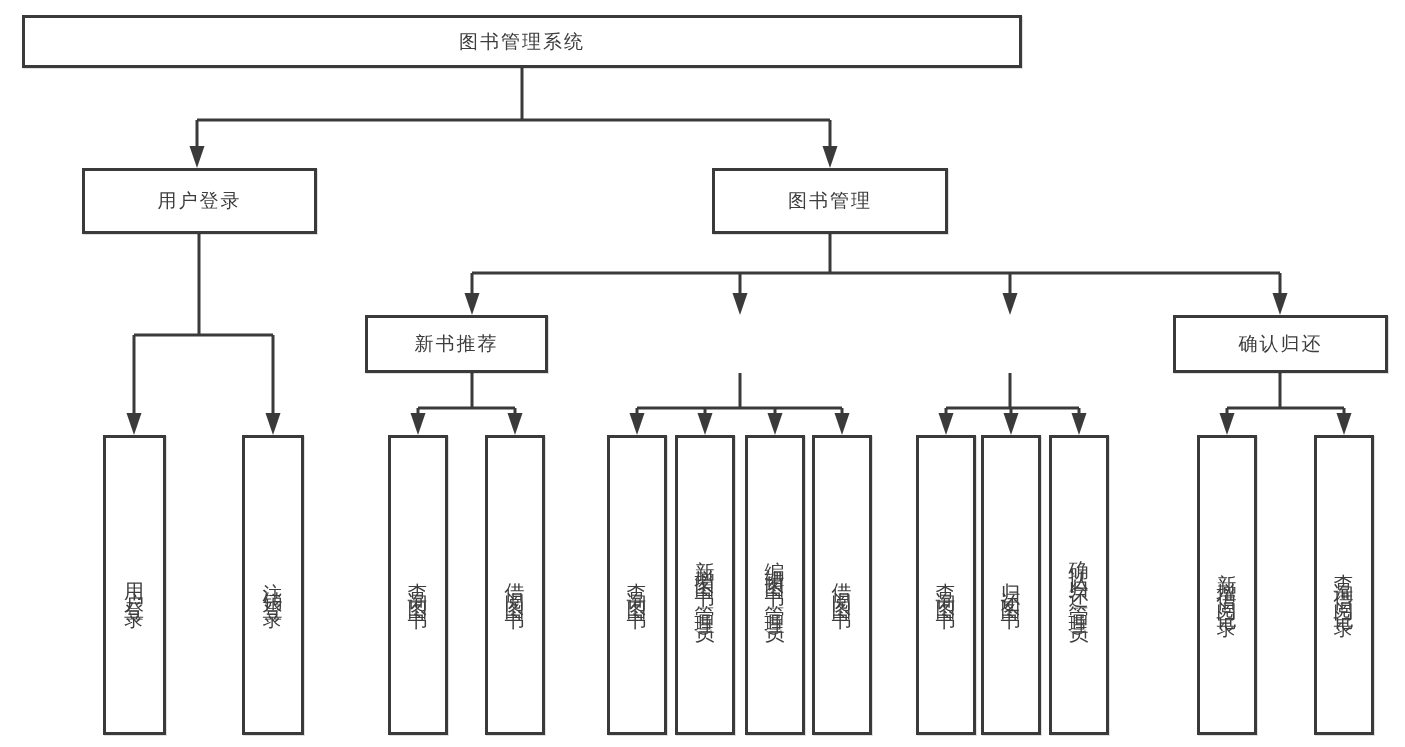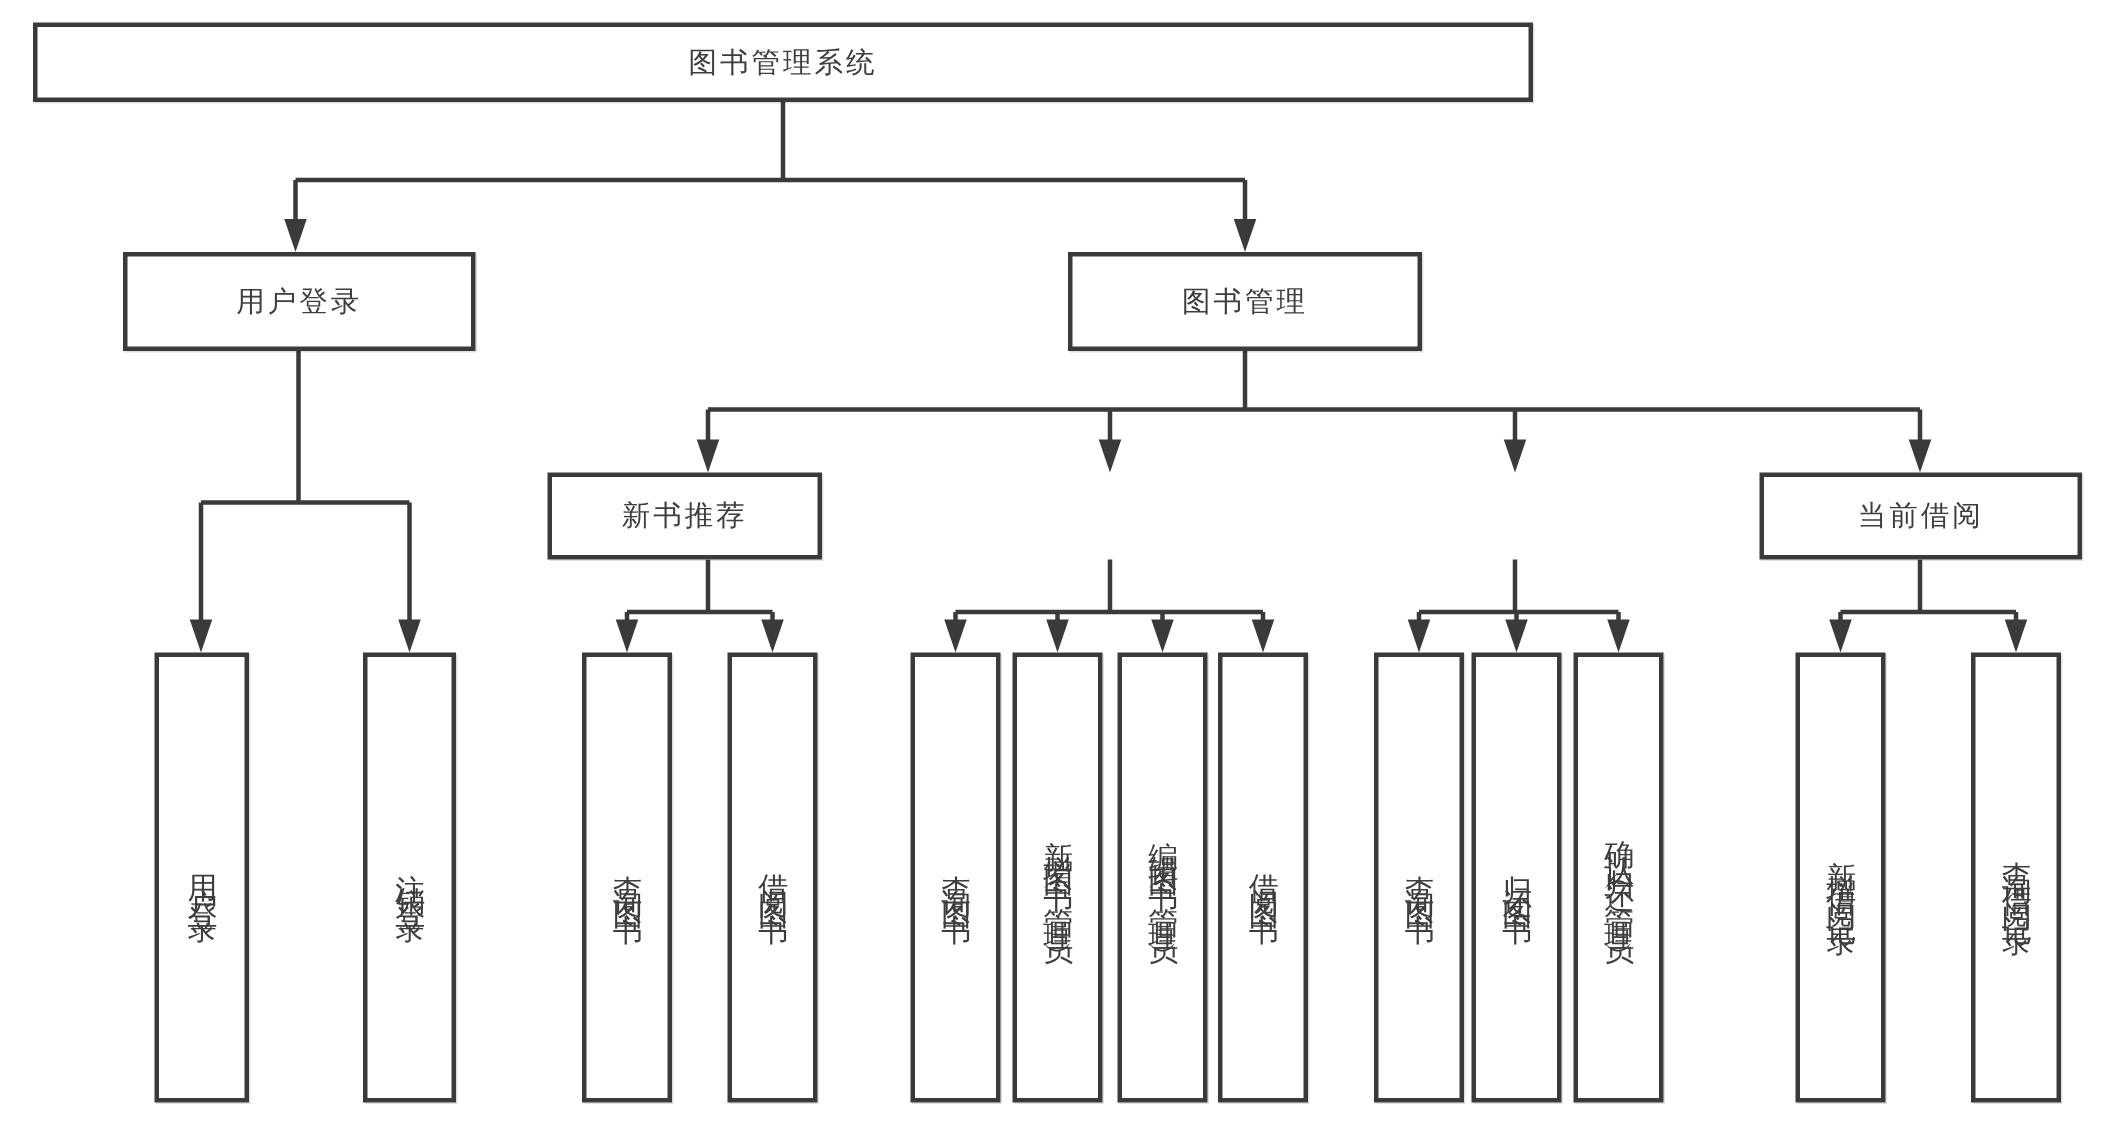--- a/index.html
+++ b/index.html
@@ -117,21 +117,21 @@
     <span class="hlabel">用户登录</span>
   </div>
   <div class="box" style="left:712px; top:168px; width:236px; height:66px;">
     <span class="hlabel">图书管理</span>
   </div>
 
   <div class="box" style="left:365px; top:315px; width:183px; height:58px;">
     <span class="hlabel">新书推荐</span>
   </div>
   <div class="box" style="left:1173px; top:315px; width:215px; height:58px;">
-    <span class="hlabel">当前借阅</span>
+    <span class="hlabel">确认归还</span>
   </div>
 
   <div class="box" style="left:103px; top:435px; width:63px; height:300px;">
     <span class="vlabel">用户登录</span>
   </div>
   <div class="box" style="left:242px; top:435px; width:62px; height:300px;">
     <span class="vlabel">注销登录</span>
   </div>
 
   <div class="box" style="left:388px; top:435px; width:60px; height:300px;">

